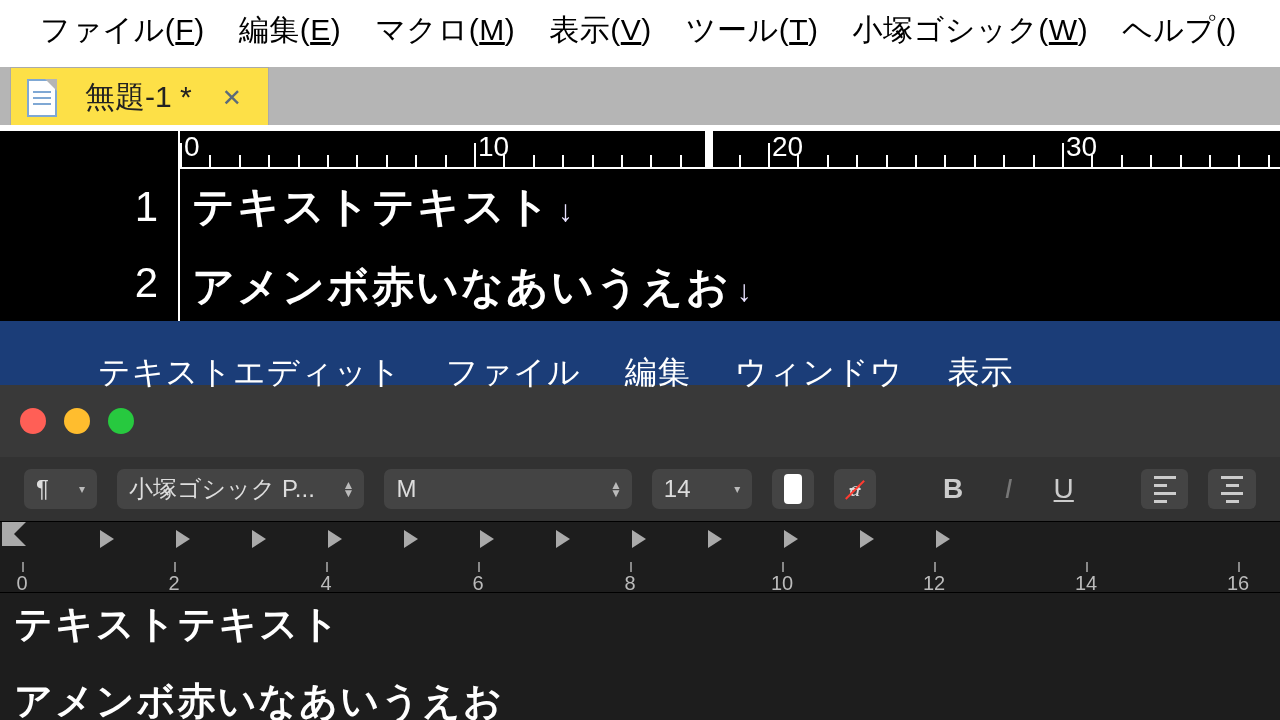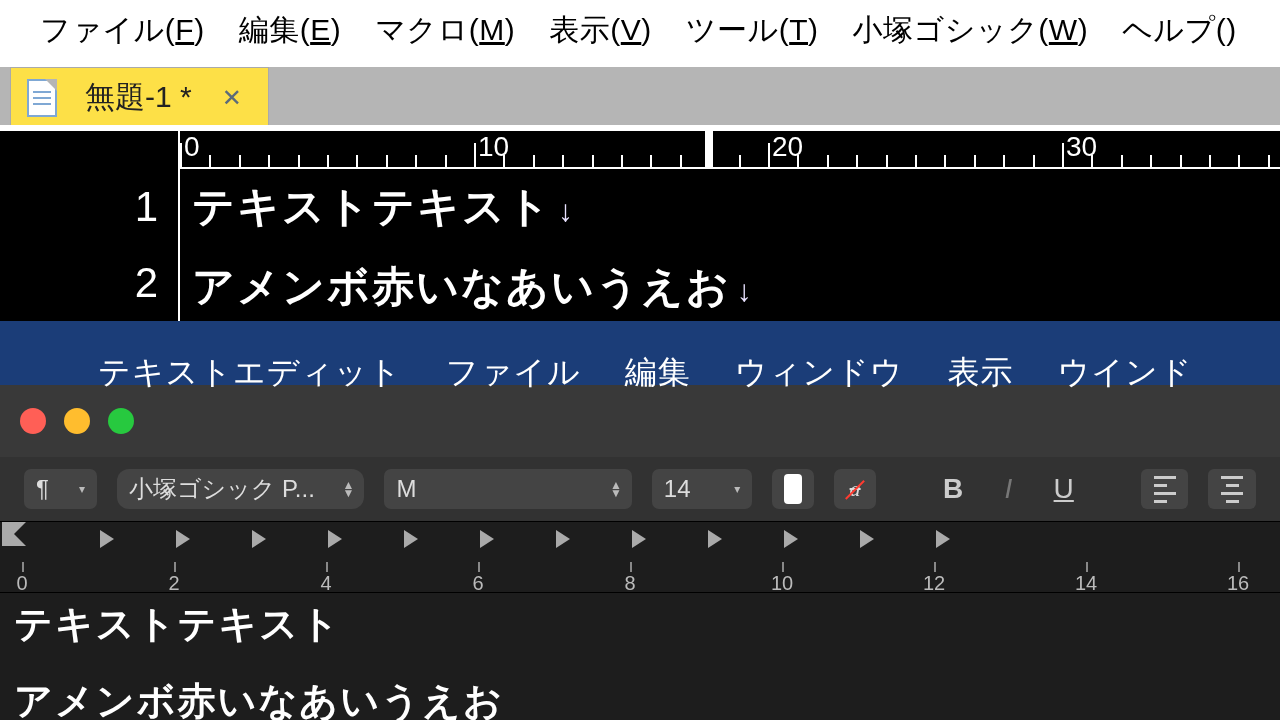--- a/index.html
+++ b/index.html
@@ -51,21 +51,21 @@
   .mac-window { background: #323232; color: #ddd; }
   .titlebar { background: #393939; height: 72px; display: flex; align-items: center; gap: 18px; padding-left: 20px; }
   .traffic { width: 26px; height: 26px; border-radius: 50%; }
   .t-red { background: #ff5f56; } .t-yellow { background: #ffbd2e; } .t-green { background: #27c93f; }
 
   .mac-toolbar { background: #323232; height: 64px; display: flex; align-items: center; gap: 20px; padding: 0 24px; }
   .pill { background: #444; border-radius: 7px; height: 40px; display: flex; align-items: center;
           justify-content: space-between; padding: 0 12px; color: #ddd; font-size: 24px; }
   .pill .stepper { font-size: 12px; line-height: 8px; color: #bbb; letter-spacing: -2px; }
   .para-icon { width: 74px; justify-content: space-between; }
-  .font-select { width: 252px; border-radius: 12px; }
+  .font-select { width: 252px; }
   .font-select span:first-child { white-space: nowrap; overflow: hidden; text-overflow: ellipsis; max-width: 200px; }
   .style-select { width: 252px; justify-content: flex-start; }
   .style-select .stepper { margin-left: auto; }
   .size-select { width: 102px; }
   .swatch { width: 32px; height: 30px; background: #fff; border-radius: 4px; }
   .swatch-box { width: 42px; justify-content: center; }
   .charcolor-box { width: 42px; justify-content: center; position: relative; }
   .char-a { font-size: 22px; font-family: serif; font-style: italic; text-decoration: line-through; color: #ddd; }
   .char-a::after { content: ""; position: absolute; left: 8px; right: 8px; top: 50%; height: 2px;
                    background: #ff3b30; transform: rotate(-45deg); }
@@ -137,21 +137,20 @@
   </div>
 </div>
 
 <div class="mac-menubar">
   <span class="apple-logo"></span>
   <span class="mac-menu-item">テキストエディット</span>
   <span class="mac-menu-item">ファイル</span>
   <span class="mac-menu-item">編集</span>
   <span class="mac-menu-item">ウィンドウ</span>
   <span class="mac-menu-item">表示</span>
-  <span class="mac-menu-item">ウインド</span>
 </div>
 
 <div class="mac-window">
   <div class="titlebar">
     <span class="traffic t-red"></span>
     <span class="traffic t-yellow"></span>
     <span class="traffic t-green"></span>
   </div>
 
   <div class="mac-toolbar">

